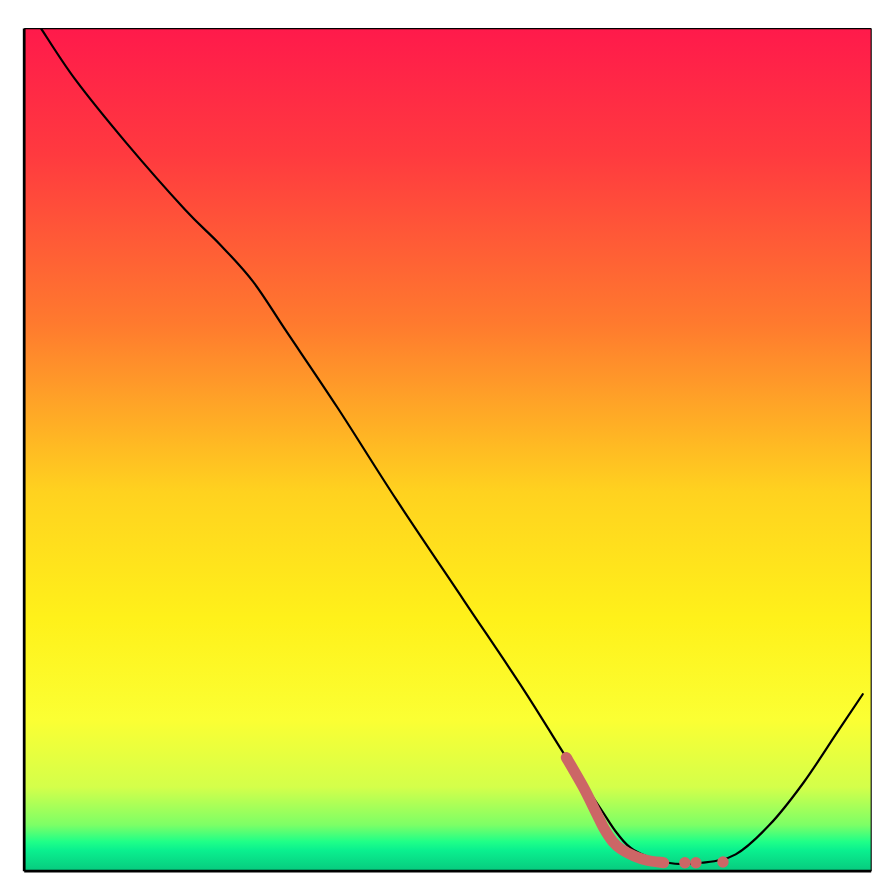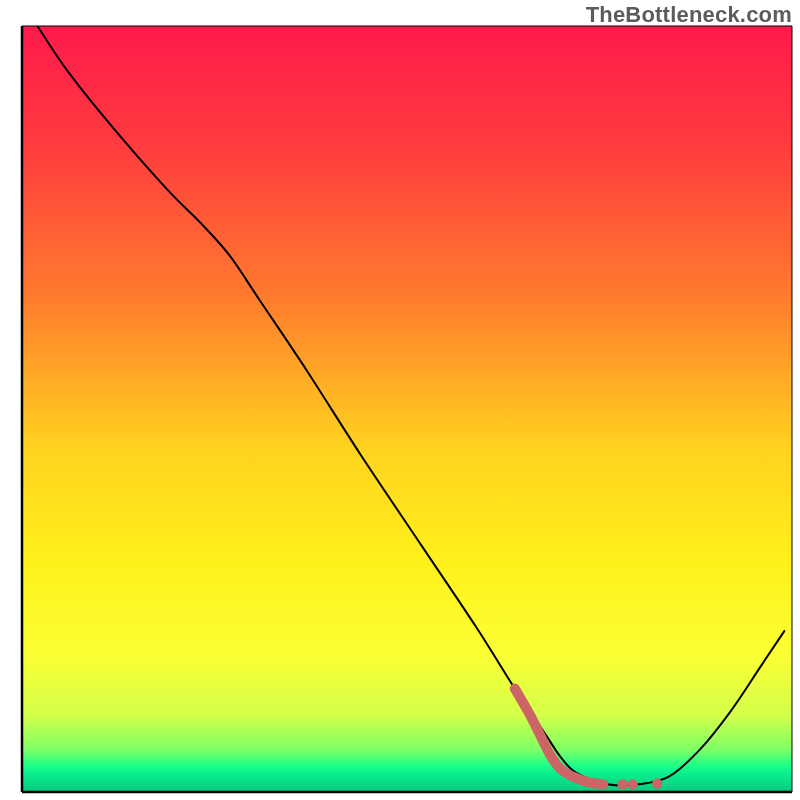--- a/index.html
+++ b/index.html
@@ -31,21 +31,20 @@
     left: 0;
     top: 0;
     width: 800px;
     height: 800px;
   }
 </style>
 </head>
 <body>
 
 <div class="frame">
-  <div class="watermark">TheBottleneck.com</div>
 
   <svg class="plot" viewBox="0 0 800 800" preserveAspectRatio="none">
     <defs>
       <linearGradient id="bg-grad" x1="0" y1="0" x2="0" y2="1">
           <stop offset="0.00%" stop-color="#ff1a4b"></stop>
           <stop offset="15.00%" stop-color="#ff3a3f"></stop>
           <stop offset="35.00%" stop-color="#ff7a2e"></stop>
           <stop offset="55.00%" stop-color="#ffd21f"></stop>
           <stop offset="70.00%" stop-color="#fff11a"></stop>
           <stop offset="82.00%" stop-color="#fbff33"></stop>

